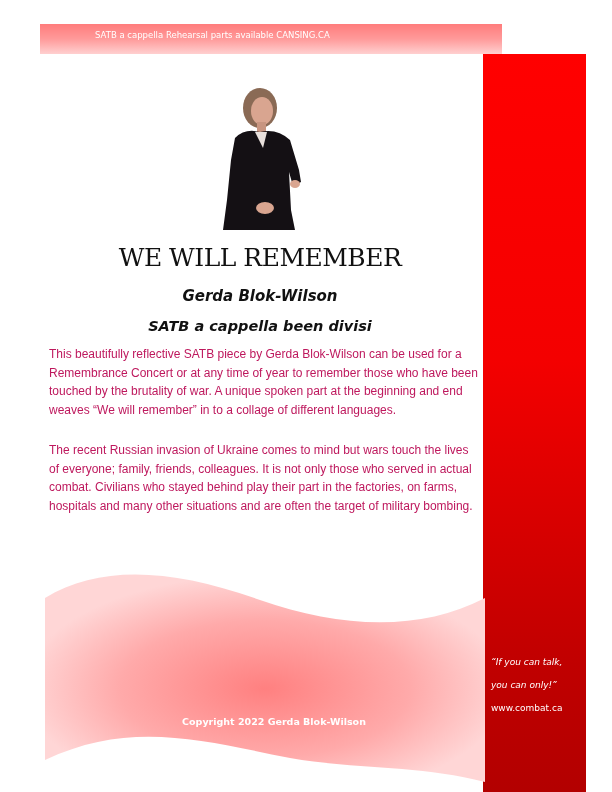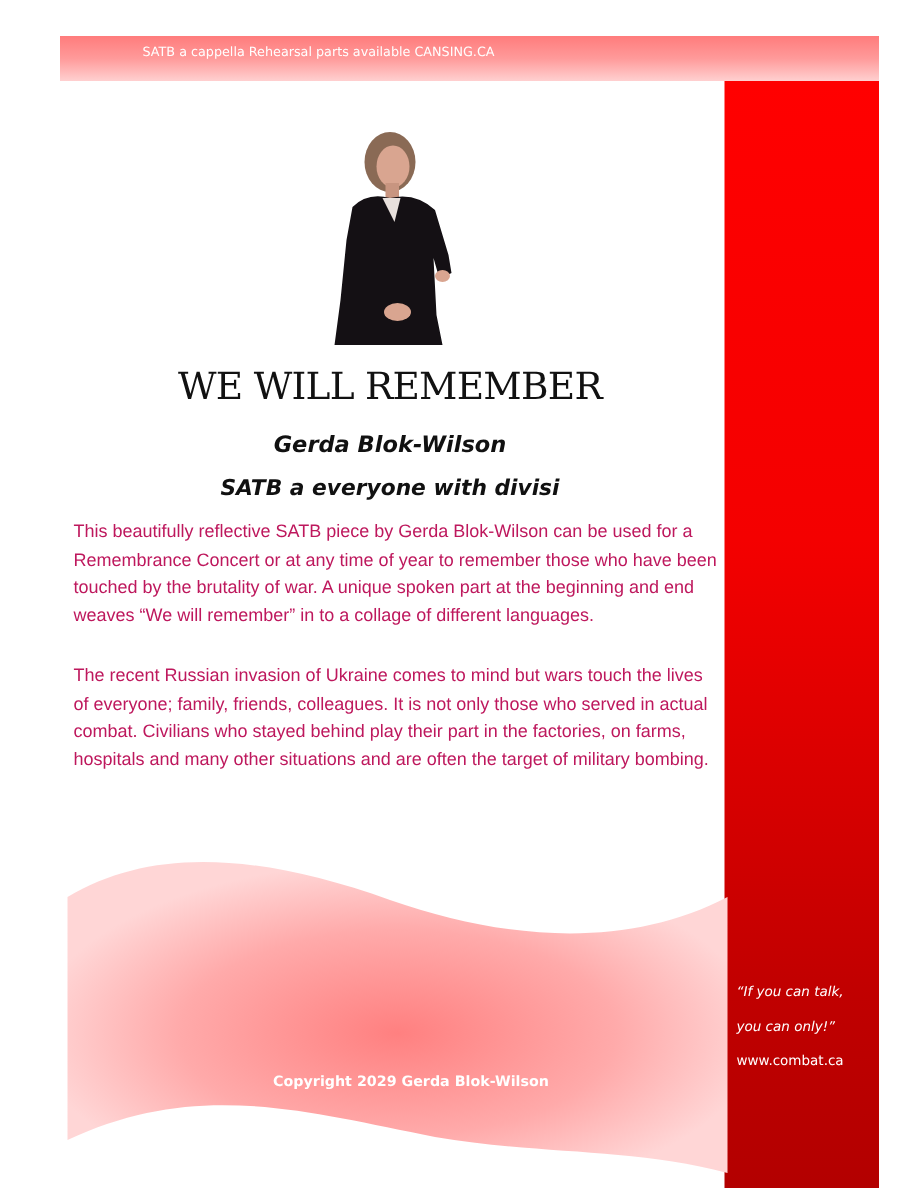--- a/index.html
+++ b/index.html
@@ -1,17 +1,17 @@
 <!DOCTYPE html>
 <html><head>
 <meta charset="utf-8">
 <style>
   html,body{margin:0;padding:0;background:#fff;}
   body{width:612px;height:792px;position:relative;overflow:hidden;font-family:"Liberation Sans",sans-serif;}
-  .topbar{position:absolute;left:40px;top:24px;width:546px;height:30px;
+  .topbar{position:absolute;left:40px;top:24px;width:462px;height:30px;
     background:linear-gradient(to bottom,#ff7c7c 0%,#ff9a9a 50%,#ffd0d0 100%);}
   .topbar span{position:absolute;left:55px;top:6px;font-size:8.5px;color:#fff;font-family:"DejaVu Sans",sans-serif;}
   .sidebar{position:absolute;left:483px;top:54px;width:103px;height:764px;
     background:linear-gradient(to bottom,#ff0000 0%,#f40000 40%,#c00000 80%,#b00000 100%);}
   .sidebar .q{position:absolute;left:8px;color:#fff;font-size:9px;font-style:italic;font-family:"DejaVu Sans",sans-serif;}
   .sidebar .url{position:absolute;left:8px;color:#fff;font-size:9px;font-family:"DejaVu Sans",sans-serif;}
   .sidebar .dots{position:absolute;left:0;bottom:0;width:103px;height:12px;
     background-image:radial-gradient(circle,#ff6060 0.6px,transparent 0.8px);background-size:3px 3px;}
   .photo{position:absolute;left:215px;top:80px;width:95px;height:150px;}
   .title{position:absolute;left:40px;top:243px;width:440px;text-align:center;font-family:"DejaVu Serif",serif;font-weight:normal;font-size:25px;color:#111;letter-spacing:-0.5px;}
@@ -49,28 +49,28 @@
   <path d="M20 58 Q30 48 45 52 Q62 48 75 60 L84 90 L86 102 L78 106 L74 92 L76 130 L80 150 L8 150 L12 120 L16 80 Z" fill="#141014"></path>
 
   <path d="M40 52 L52 52 L48 68 Z" fill="#e8e0dc"></path>
 
   <ellipse cx="50" cy="128" rx="9" ry="6" fill="#d9a590"></ellipse>
   <ellipse cx="80" cy="104" rx="5" ry="4" fill="#d9a590"></ellipse>
 </svg>
 
 <div class="title">WE WILL REMEMBER</div>
 <div class="author">Gerda Blok-Wilson</div>
-<div class="subtitle">SATB a everyone with divisi</div>
+<div class="subtitle">SATB a cappella been divisi</div>
 
 <p class="para p1">This beautifully reflective SATB piece by Gerda Blok-Wilson can be used for a Remembrance Concert or at any time of year to remember those who have been touched by the brutality of war. A unique spoken part at the beginning and end weaves “We will remember” in to a collage of different languages.</p>
 <p class="para p2">The recent Russian invasion of Ukraine comes to mind but wars touch the lives of everyone; family, friends, colleagues. It is not only those who served in actual combat. Civilians who stayed behind play their part in the factories, on farms, hospitals and many other situations and are often the target of military bombing.</p>
 
 <svg class="wave" viewBox="0 0 450 215" preserveAspectRatio="none">
   <defs>
     <radialGradient id="wg" cx="0.5" cy="0.55" r="0.55">
       <stop offset="0" stop-color="#ff8080"></stop>
       <stop offset="0.6" stop-color="#ffaaaa"></stop>
       <stop offset="1" stop-color="#ffd6d6"></stop>
     </radialGradient>
   </defs>
   <path d="M5 28 C60 -5 130 -2 220 30 C300 58 380 62 445 28 L445 212 C380 195 320 200 250 188 C160 170 90 150 5 190 Z" fill="url(#wg)"></path>
 </svg>
-<div class="copyright">Copyright 2029 Gerda Blok-Wilson</div>
+<div class="copyright">Copyright 2022 Gerda Blok-Wilson</div>
 
 </body></html>

